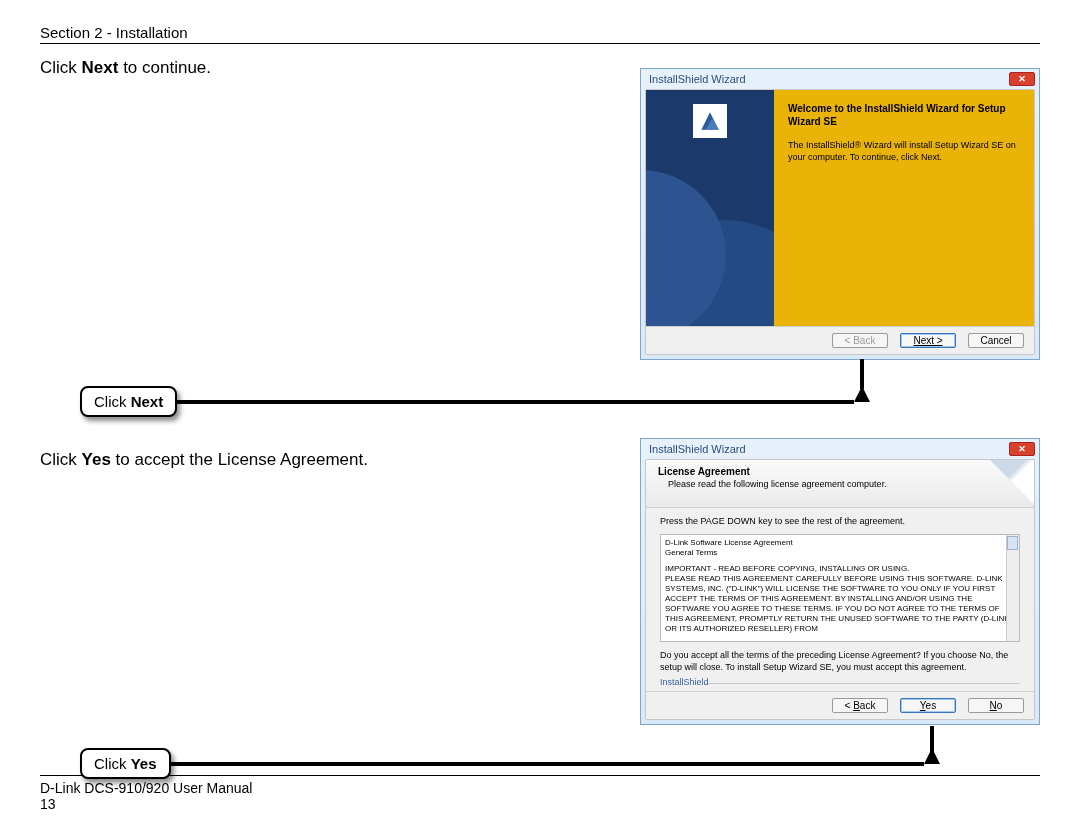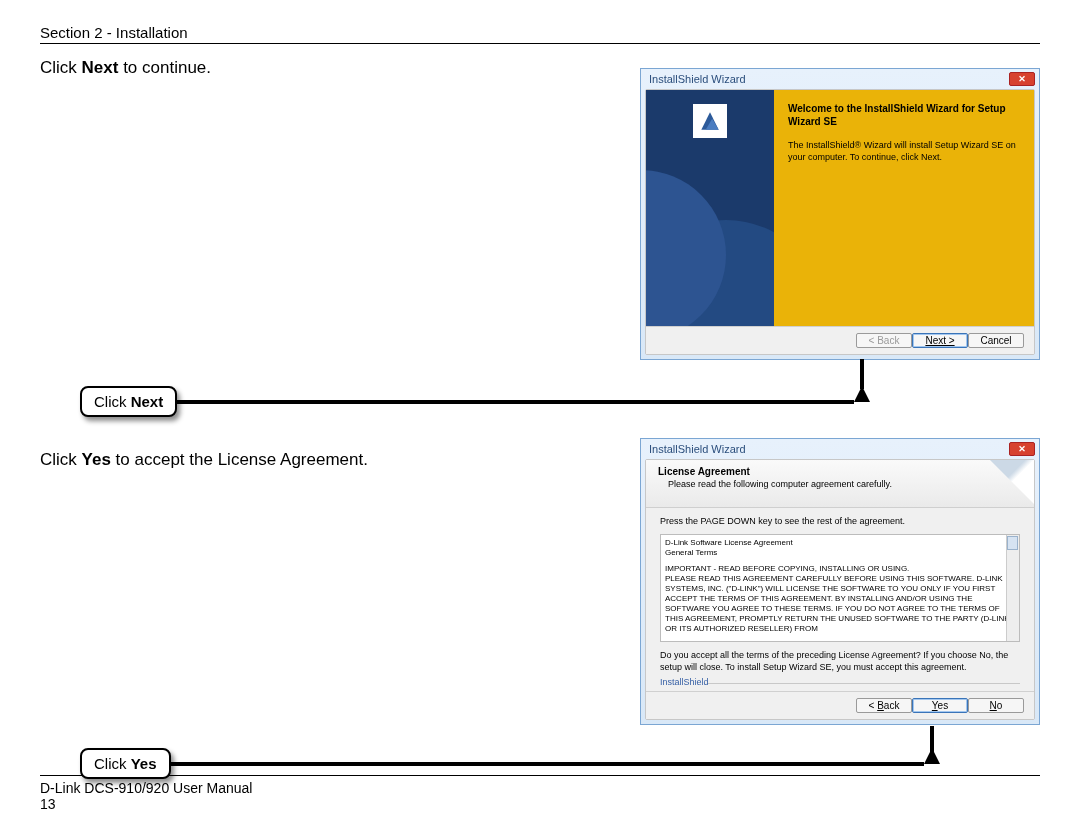--- a/index.html
+++ b/index.html
@@ -65,20 +65,21 @@
   }
   .dlg-body {
     margin: 0 4px 4px 4px;
     background: #f0f0f0;
     border: 1px solid #c7c7c7;
     border-radius: 2px;
   }
   .dlg-buttons {
     display: flex;
     justify-content: flex-end;
+    gap: 12px;
     padding: 6px 10px;
     background: #f0f0f0;
     border-top: 1px solid #d0d0d0;
   }
   .dlg-btn {
     min-width: 56px;
     padding: 1px 10px;
     font-size: 10px;
     background: #f6f6f6;
     border: 1px solid #9a9a9a;
@@ -246,21 +247,21 @@
   </p>
 
   <div class="dialog d2" style="top:380px; right:0;">
     <div class="dlg-titlebar">
       <span>InstallShield Wizard</span>
       <div class="close-btn">✕</div>
     </div>
     <div class="dlg-body">
       <div class="head">
         <div class="t">License Agreement</div>
-        <div class="s">Please read the following computer agreement carefully.</div>
+        <div class="s">Please read the following license agreement computer.</div>
         <div class="curl"></div>
       </div>
       <div class="hint">Press the PAGE DOWN key to see the rest of the agreement.</div>
       <div class="license-box">
         <div>D-Link Software License Agreement</div>
         <div>General Terms</div>
         <div style="height:6px;"></div>
         <div style="white-space:pre-line;">IMPORTANT - READ BEFORE COPYING, INSTALLING OR USING.
 PLEASE READ THIS AGREEMENT CAREFULLY BEFORE USING THIS SOFTWARE. D-LINK SYSTEMS, INC. ("D-LINK") WILL LICENSE THE SOFTWARE TO YOU ONLY IF YOU FIRST ACCEPT THE TERMS OF THIS AGREEMENT. BY INSTALLING AND/OR USING THE SOFTWARE YOU AGREE TO THESE TERMS. IF YOU DO NOT AGREE TO THE TERMS OF THIS AGREEMENT, PROMPTLY RETURN THE UNUSED SOFTWARE TO THE PARTY (D-LINK OR ITS AUTHORIZED RESELLER) FROM</div>
         <div class="scroll">

